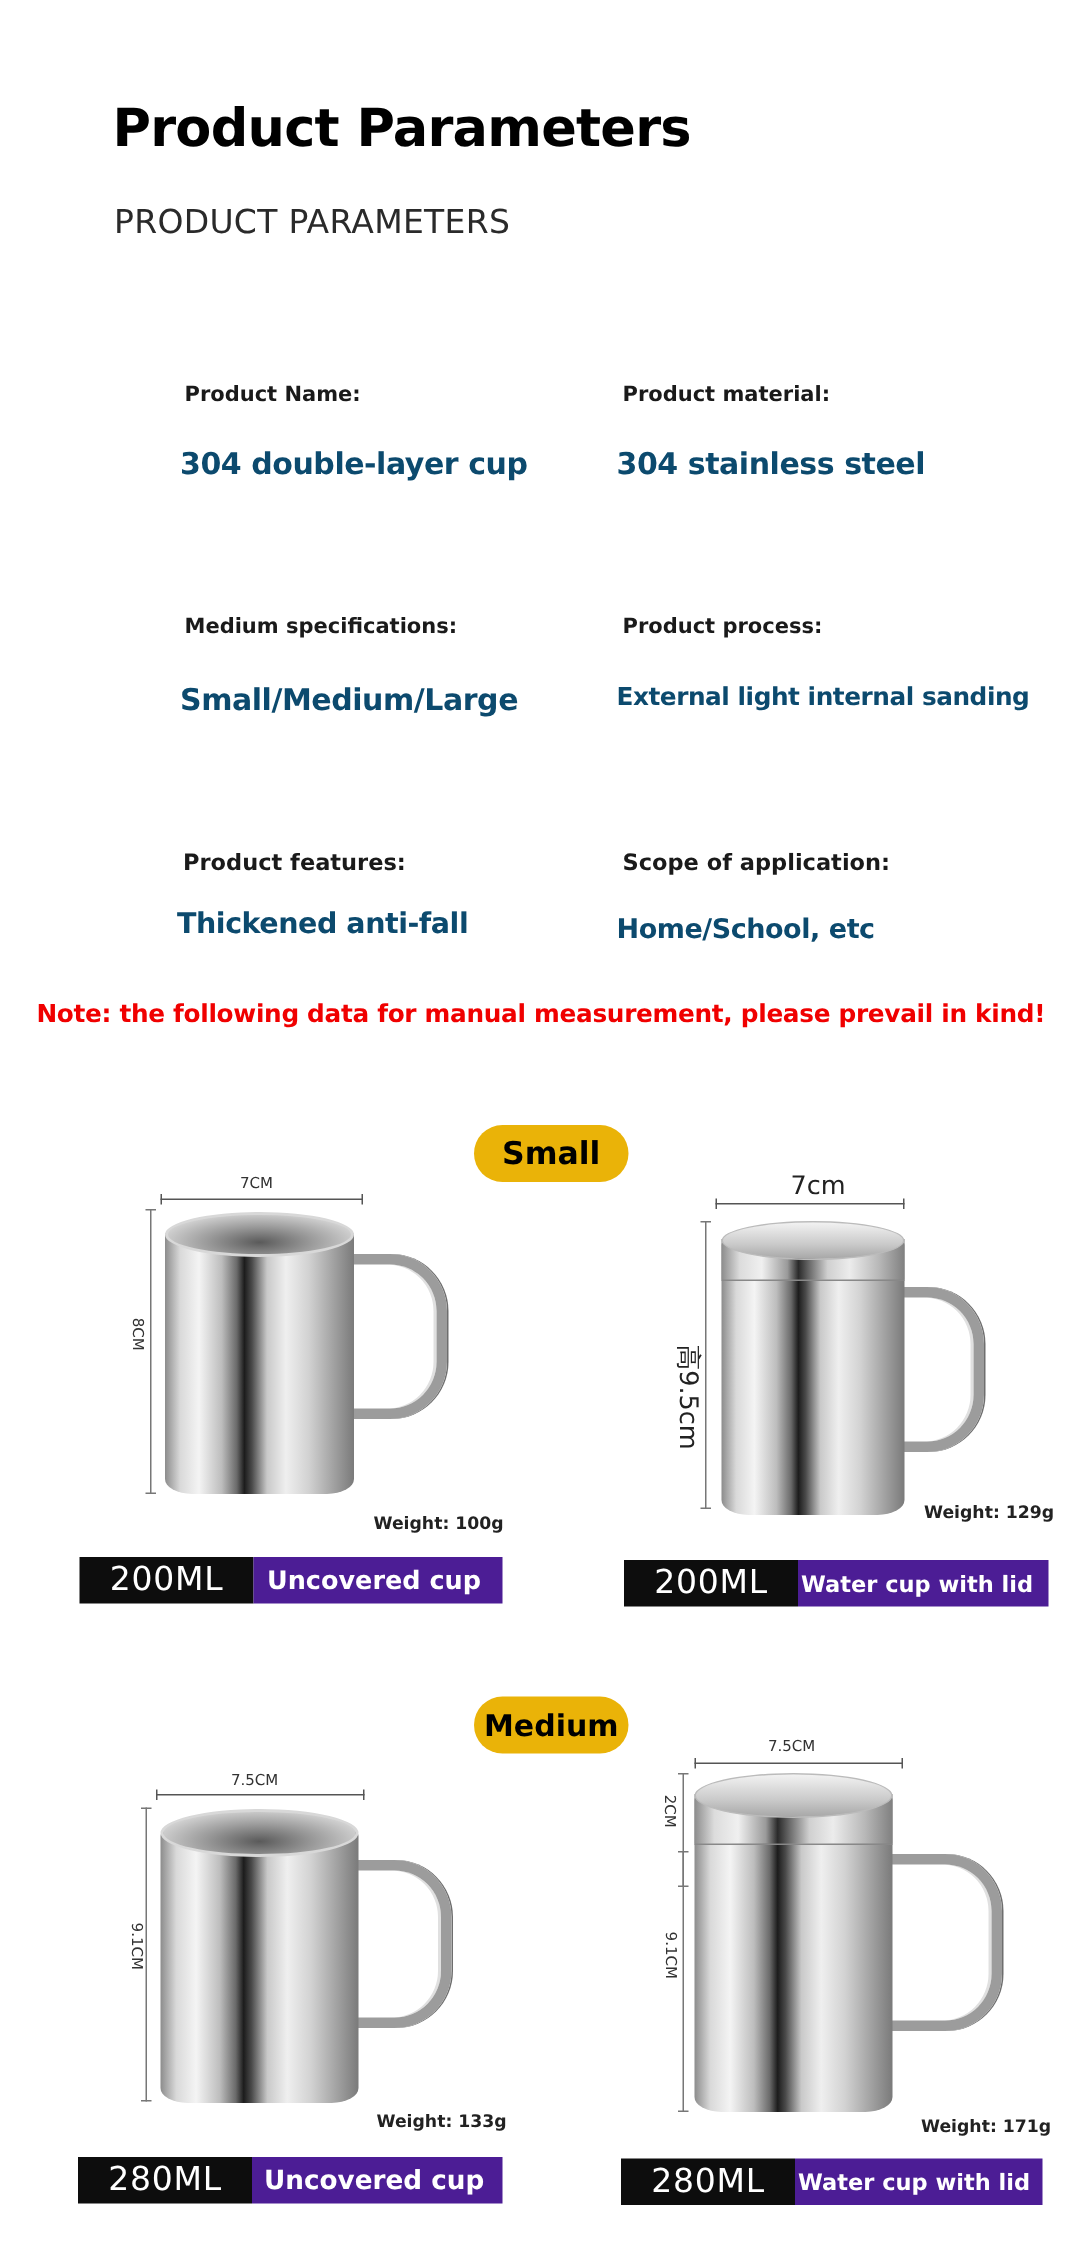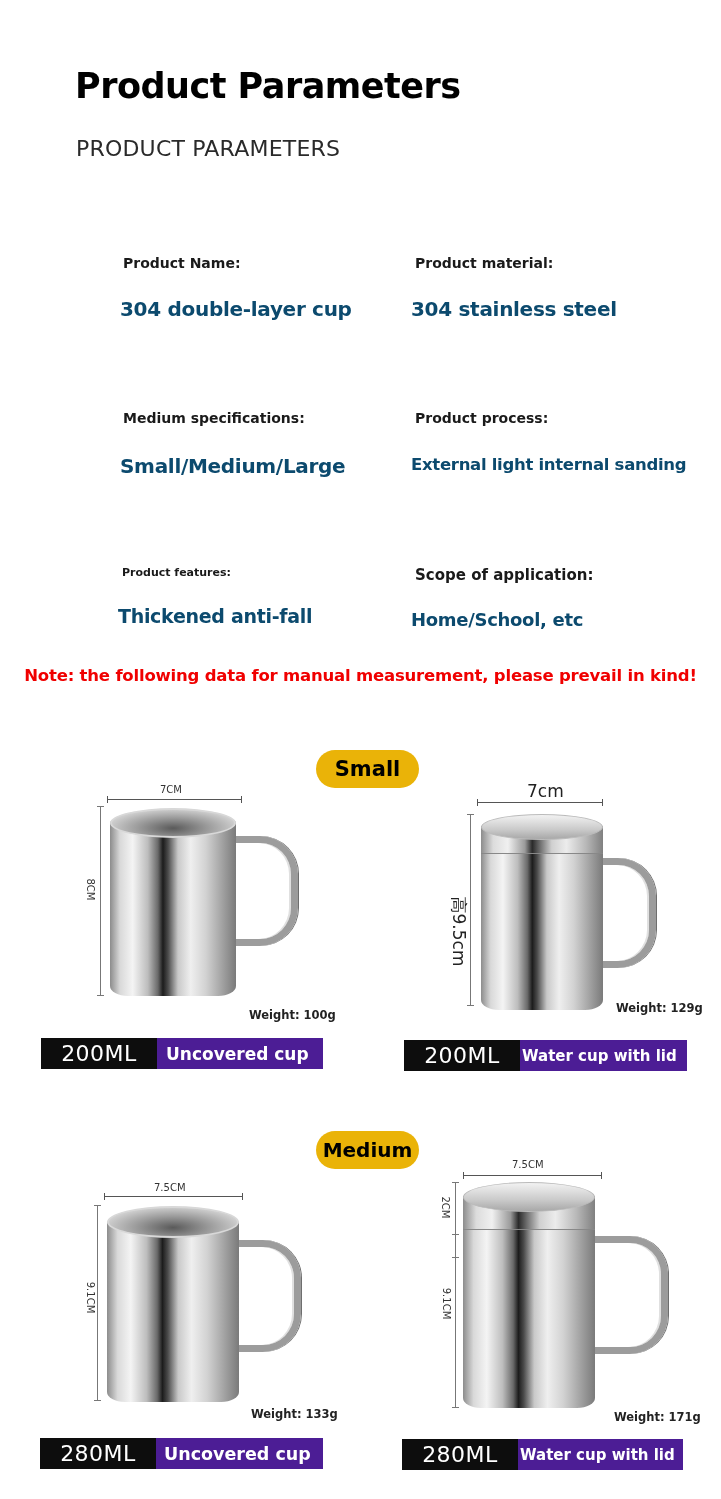--- a/index.html
+++ b/index.html
@@ -46,21 +46,21 @@
   .dim-h { position: absolute; height: 1px; background: #555; }
   .dim-h::before, .dim-h::after { content: ""; position: absolute; top: -3px; width: 1px; height: 7px; background: #555; }
   .dim-h::before { left: 0; } .dim-h::after { right: 0; }
   .dim-v { position: absolute; width: 1px; background: #777; }
   .dim-v::before, .dim-v::after { content: ""; position: absolute; left: -3px; width: 7px; height: 1px; background: #777; }
   .dim-v::before { top: 0; } .dim-v::after { bottom: 0; }
   .dim-label { position: absolute; font-size: 10px; color: #333; white-space: nowrap; }
   .dim-label.big { font-size: 17px; color: #222; }
   .vert { transform: rotate(90deg); transform-origin: center center; }
   .weight { position: absolute; font-size: 11.5px; font-weight: bold; color: #222; white-space: nowrap; }
-  .cap-bar { position: absolute; height: 31px; display: flex; }
+  .cap-bar { position: absolute; height: 31px; display: flex; margin-left: 12px; }
   .cap-vol { background: #0d0d0d; color: #fff; font-size: 22px; display: flex; align-items: center; justify-content: center; letter-spacing: 0.5px; font-family: "DejaVu Sans", sans-serif; }
   .cap-type { background: #4c1d95; color: #fff; font-weight: bold; display: flex; align-items: center; padding-left: 9px; white-space: nowrap; }
 </style>
 </head>
 <body>
 
 <div class="abs title">Product Parameters</div>
 <div class="abs subtitle">PRODUCT PARAMETERS</div>
 
 <div>
@@ -69,21 +69,21 @@
 
   <div class="abs p-label" style="left:415px;top:255px;">Product material:</div>
   <div class="abs p-value" style="left:411px;top:297px;">304 stainless steel</div>
 
   <div class="abs p-label" style="left:123px;top:410px;">Medium specifications:</div>
   <div class="abs p-value" style="left:120px;top:454px;font-size:20px;">Small/Medium/Large</div>
 
   <div class="abs p-label" style="left:415px;top:410px;">Product process:</div>
   <div class="abs p-value small" style="left:411px;top:455px;">External light internal sanding</div>
 
-  <div class="abs p-label" style="left:122px;top:566px;font-size:11px;">Product features:</div>
+  <div class="abs p-label" style="left:122px;top:566px;font-size:15px;">Product features:</div>
   <div class="abs p-value" style="left:118px;top:605px;font-size:19px;">Thickened anti-fall</div>
 
   <div class="abs p-label" style="left:415px;top:566px;font-size:15px;">Scope of application:</div>
   <div class="abs p-value" style="left:411px;top:609px;font-size:18px;">Home/School, etc</div>
 </div>
 
 <div class="abs note">Note: the following data for manual measurement, please prevail in kind!</div>
 
 <div class="abs pill" style="left:316px;top:750px;width:103px;height:38px;line-height:38px;">Small</div>
 

